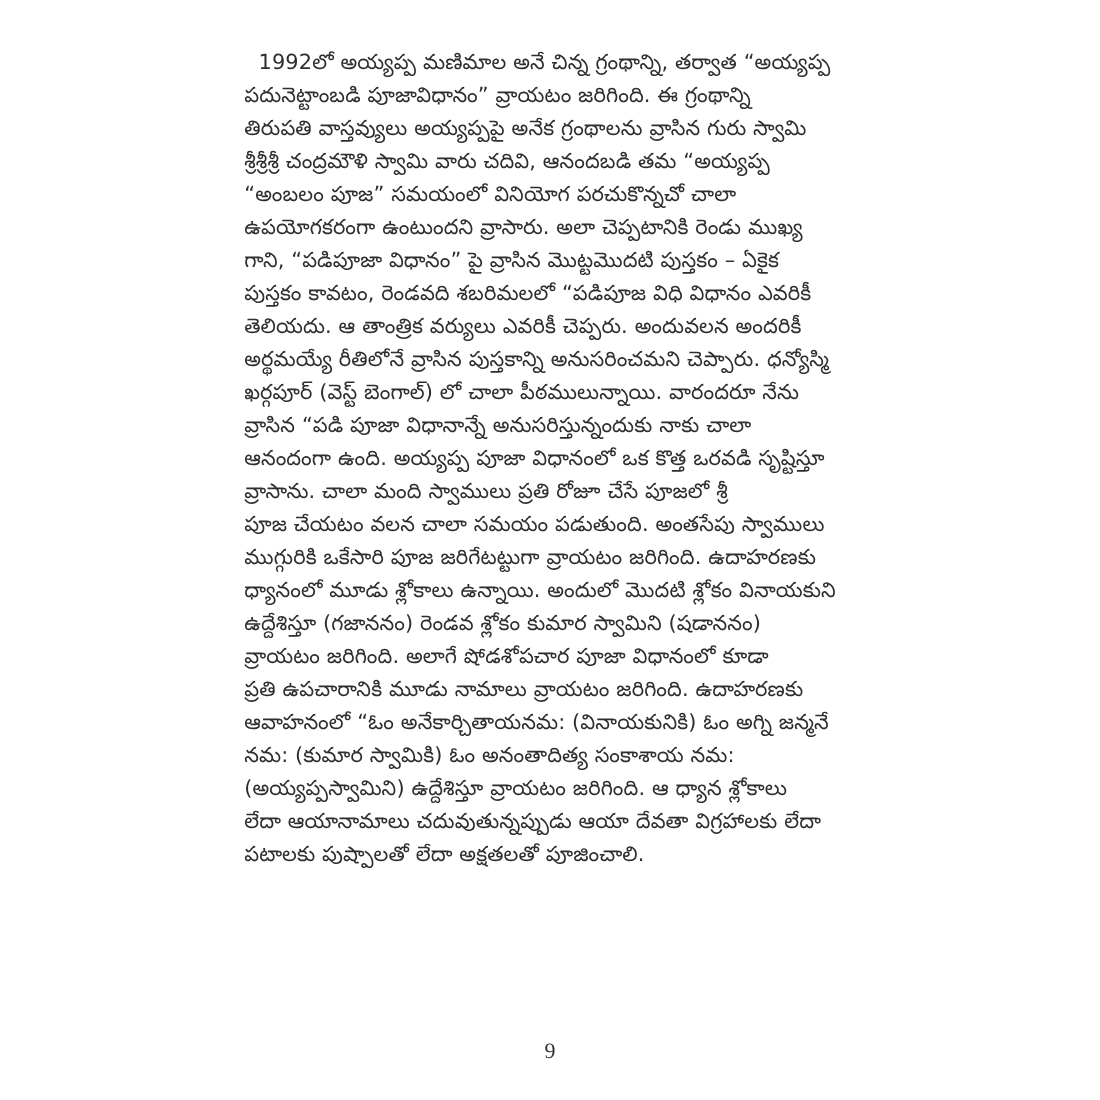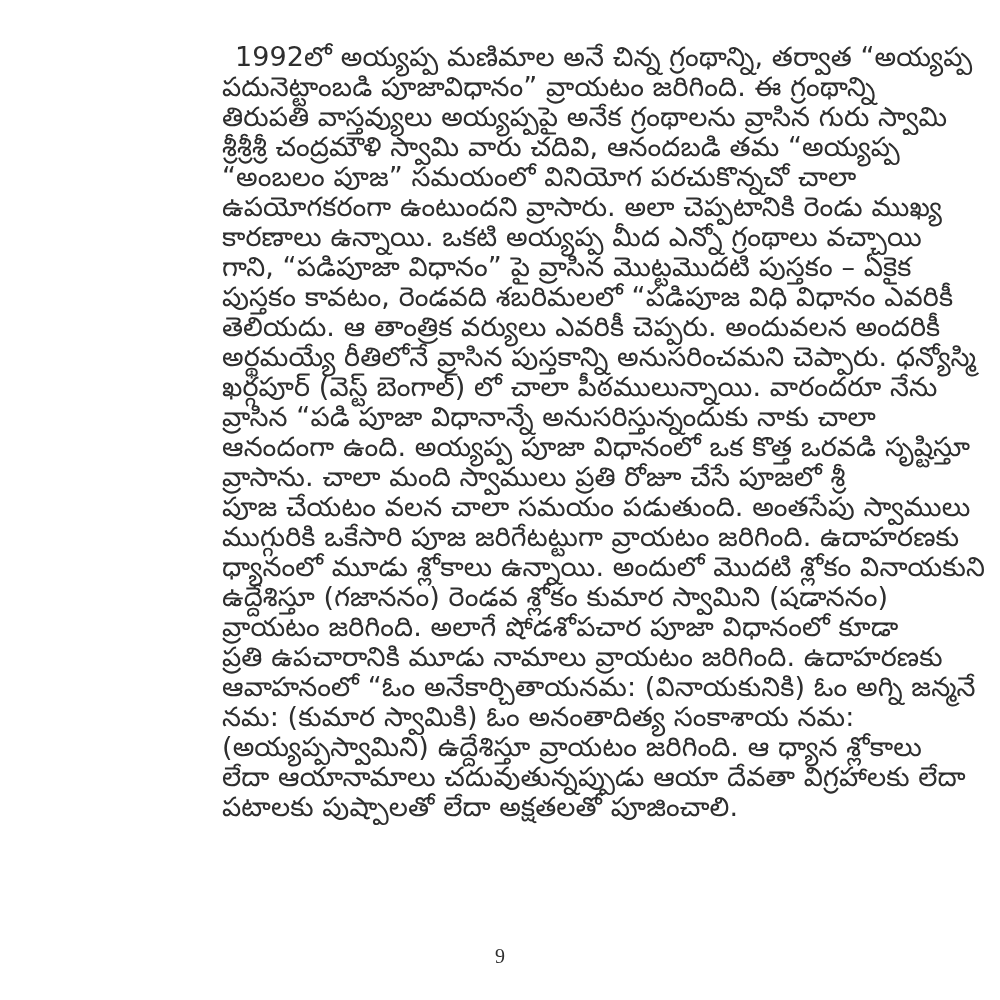--- a/index.html
+++ b/index.html
@@ -16,21 +16,21 @@
     height: 1000px;
     background: #ffffff;
     overflow: hidden;
   }
   .text-block {
     position: absolute;
     left: 222px;
     top: 42px;
     width: 556px;
     color: #2e2e2e;
-    font-size: 27px;
+    font-size: 19px;
     -webkit-font-smoothing: antialiased;
   }
   .line {
     height: 30px;
     line-height: 30px;
     white-space: nowrap;
     text-align: justify;
     text-align-last: justify;
     text-justify: inter-word;
     overflow: visible;
@@ -68,21 +68,20 @@
 <body>
 
 <div class="page">
   <div class="text-block">
     <div class="line indent">1992లో అయ్యప్ప మణిమాల అనే చిన్న గ్రంథాన్ని, తర్వాత “అయ్యప్ప</div>
     <div class="line">పదునెట్టాంబడి పూజావిధానం” వ్రాయటం జరిగింది. ఈ గ్రంథాన్ని</div>
     <div class="line">తిరుపతి వాస్తవ్యులు అయ్యప్పపై అనేక గ్రంథాలను వ్రాసిన గురు స్వామి</div>
     <div class="line">శ్రీశ్రీశ్రీ చంద్రమౌళి స్వామి వారు చదివి, ఆనందబడి తమ “అయ్యప్ప</div>
     <div class="line">“అంబలం పూజ” సమయంలో వినియోగ పరచుకొన్నచో చాలా</div>
     <div class="line">ఉపయోగకరంగా ఉంటుందని వ్రాసారు. అలా చెప్పటానికి రెండు ముఖ్య</div>
-    <div class="line">కారణాలు ఉన్నాయి. ఒకటి అయ్యప్ప మీద ఎన్నో గ్రంథాలు వచ్చాయి</div>
     <div class="line">గాని, “పడిపూజా విధానం” పై వ్రాసిన మొట్టమొదటి పుస్తకం – ఏకైక</div>
     <div class="line">పుస్తకం కావటం, రెండవది శబరిమలలో “పడిపూజ విధి విధానం ఎవరికీ</div>
     <div class="line">తెలియదు. ఆ తాంత్రిక వర్యులు ఎవరికీ చెప్పరు. అందువలన అందరికీ</div>
     <div class="line">అర్థమయ్యే రీతిలోనే వ్రాసిన పుస్తకాన్ని అనుసరించమని చెప్పారు. ధన్యోస్మి</div>
     <div class="line">ఖర్గపూర్ (వెస్ట్ బెంగాల్) లో చాలా పీఠములున్నాయి. వారందరూ నేను</div>
     <div class="line">వ్రాసిన “పడి పూజా విధానాన్నే అనుసరిస్తున్నందుకు నాకు చాలా</div>
     <div class="line">ఆనందంగా ఉంది. అయ్యప్ప పూజా విధానంలో ఒక కొత్త ఒరవడి సృష్టిస్తూ</div>
     <div class="line">వ్రాసాను. చాలా మంది స్వాములు ప్రతి రోజూ చేసే పూజలో శ్రీ</div>
     <div class="line">పూజ చేయటం వలన చాలా సమయం పడుతుంది. అంతసేపు స్వాములు</div>
     <div class="line">ముగ్గురికి ఒకేసారి పూజ జరిగేటట్టుగా వ్రాయటం జరిగింది. ఉదాహరణకు</div>

